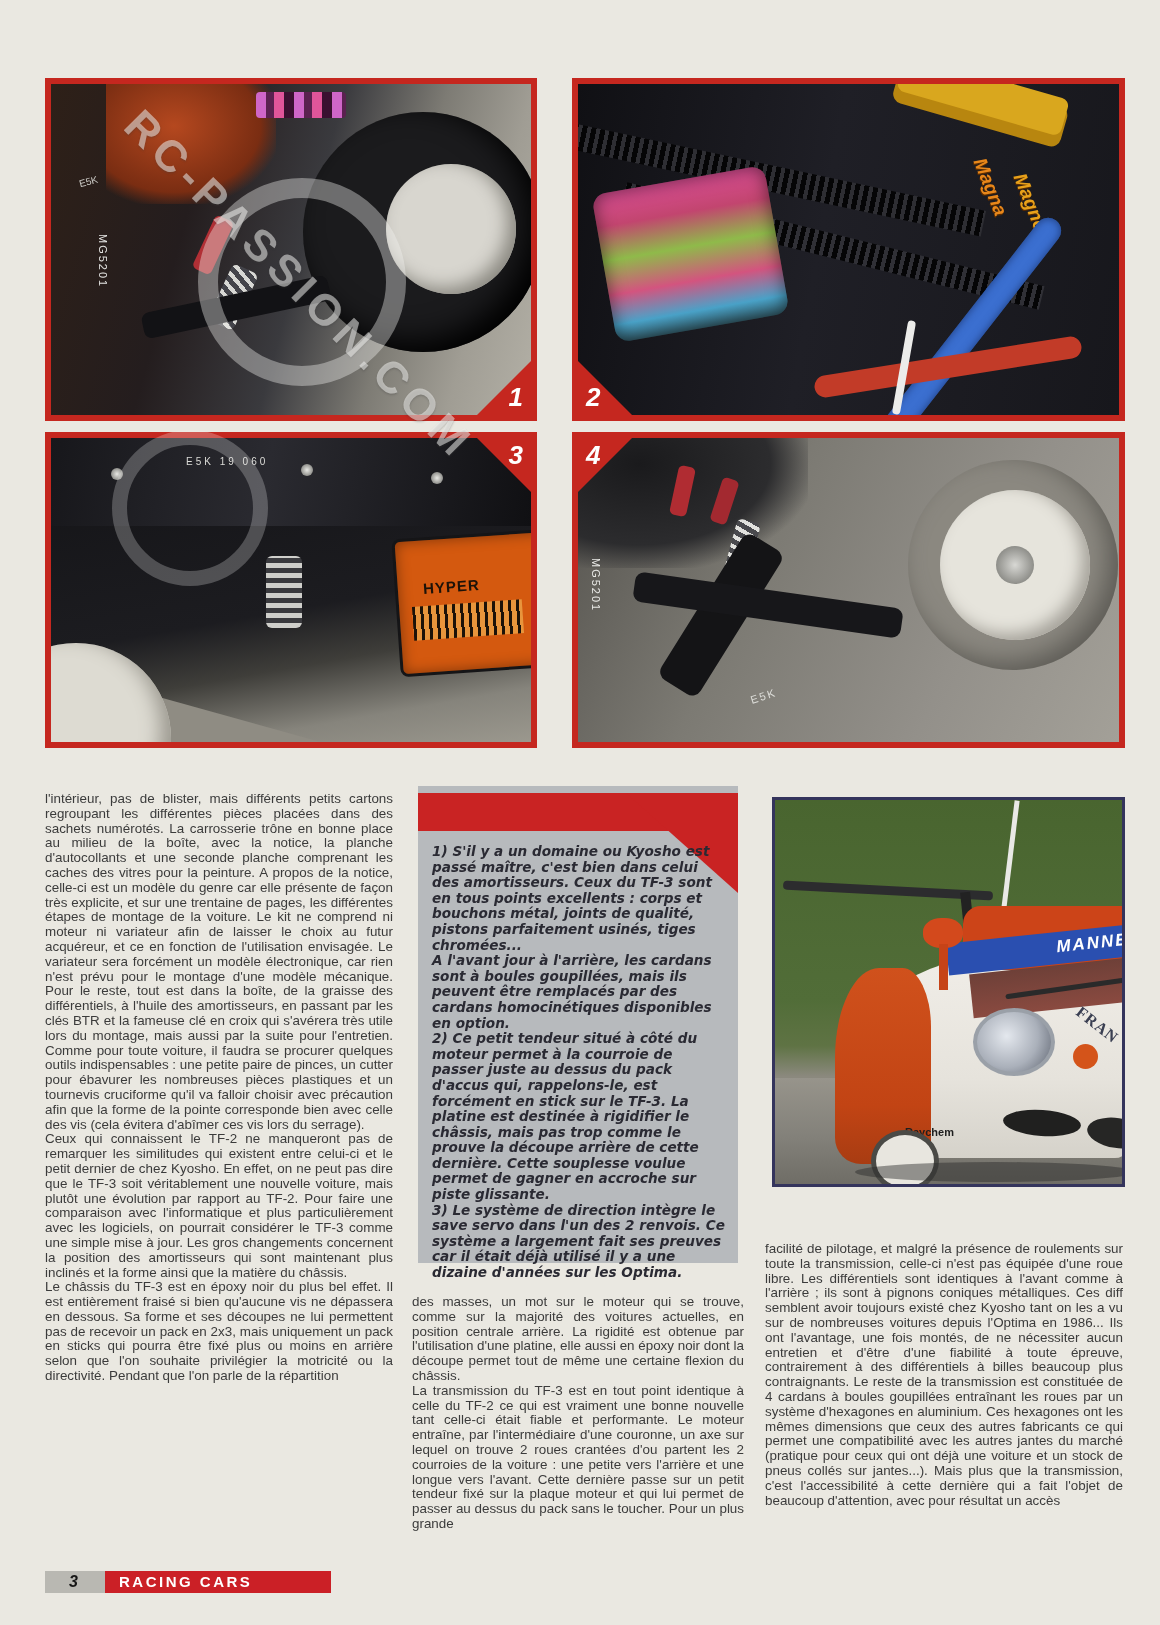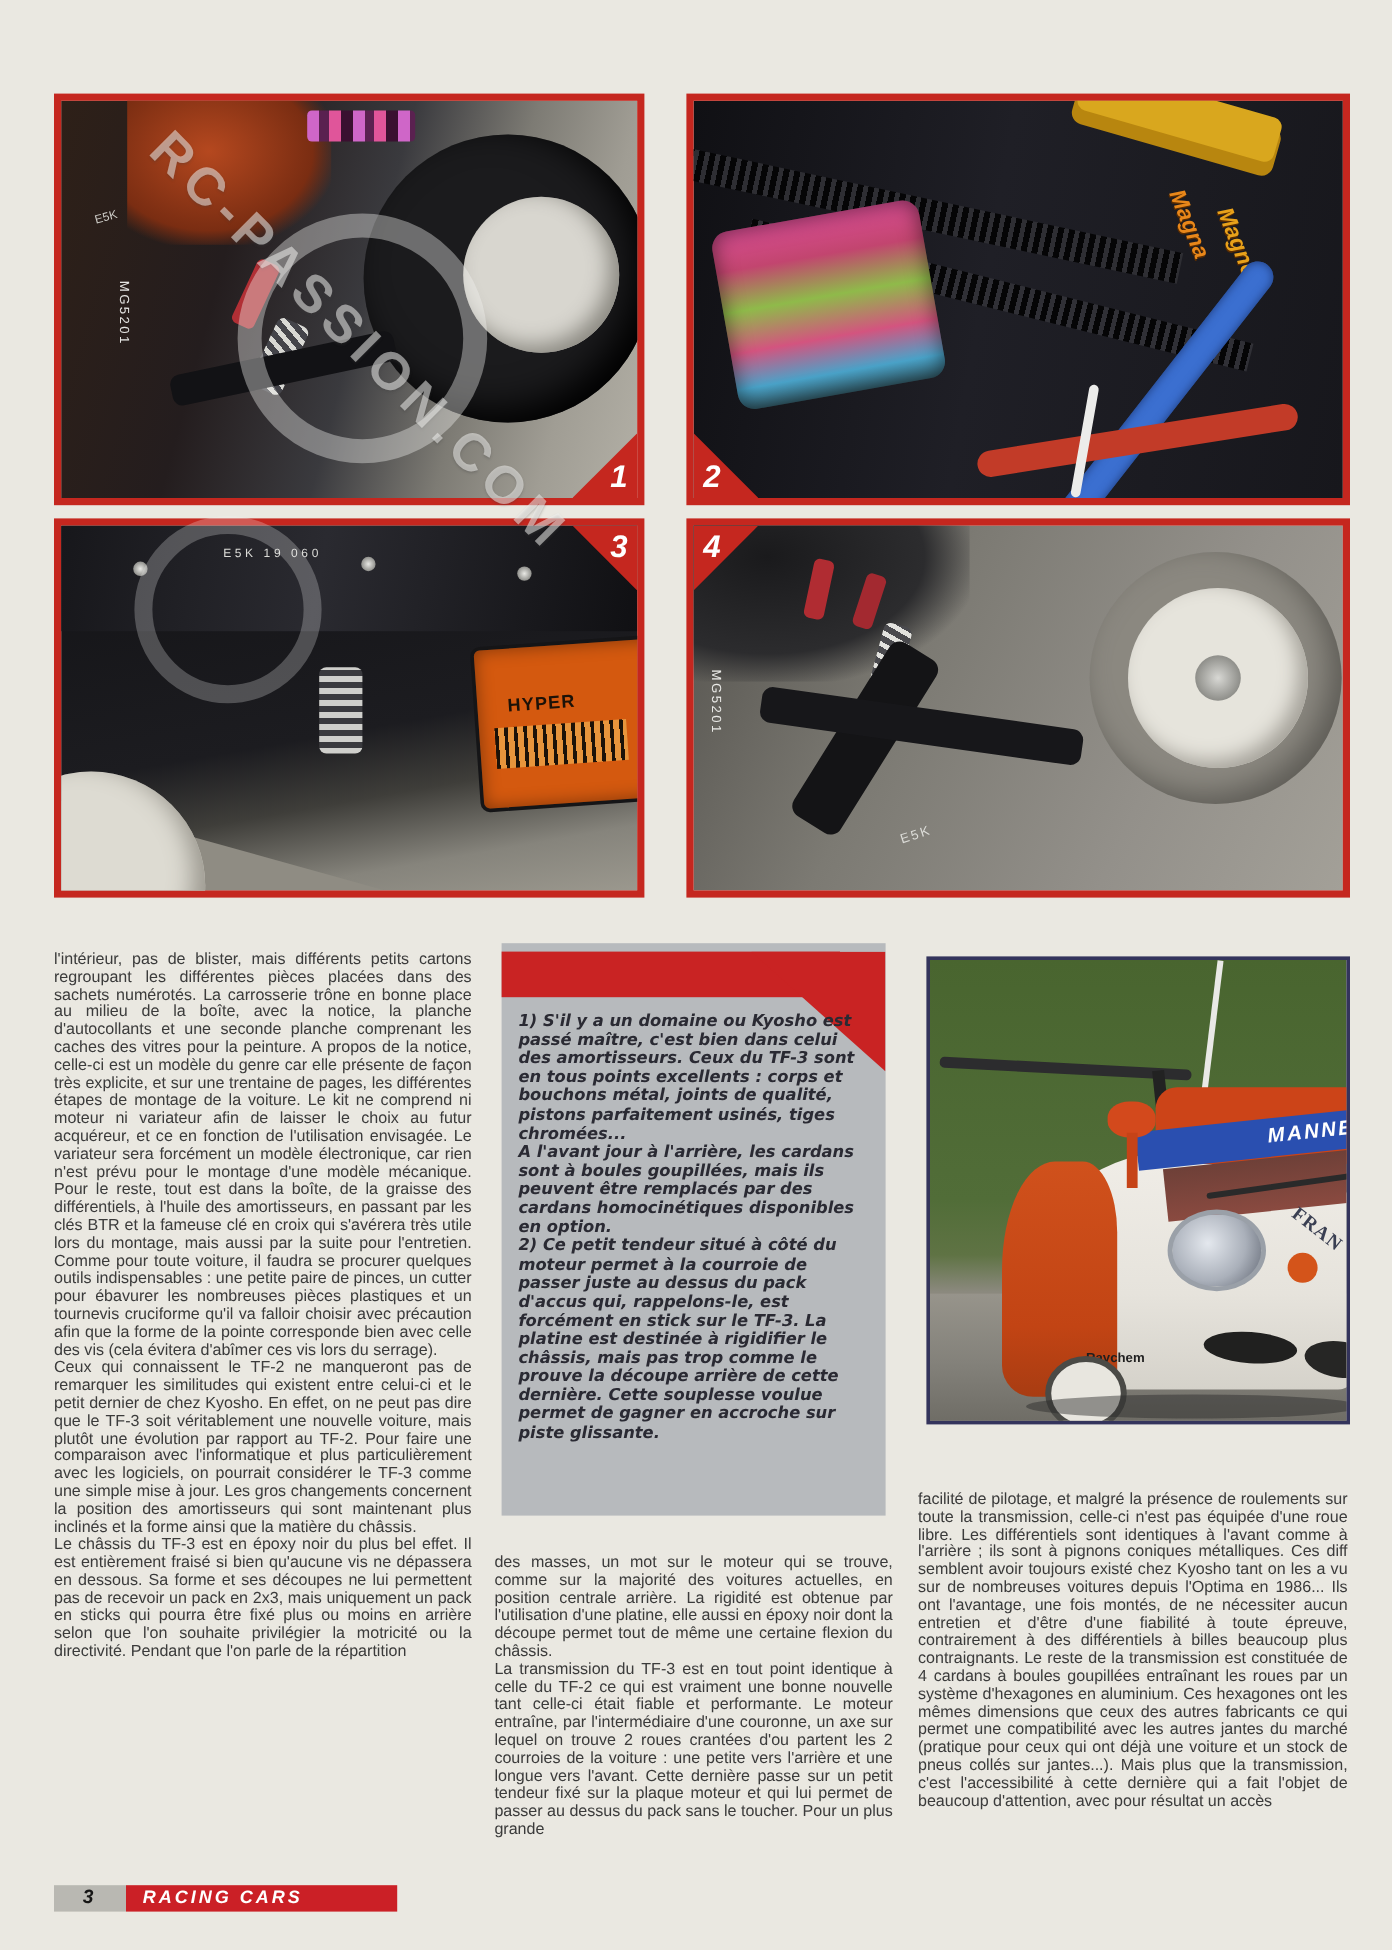--- a/index.html
+++ b/index.html
@@ -50,21 +50,21 @@
       font-family:"DejaVu Sans",sans-serif;font-style:italic;font-weight:bold;
       font-size:13.6px;line-height:15.6px;color:#2a2a33;}
   .legend-body p{margin:0;}
   
   .carphoto{left:772px;top:797px;width:347px;height:384px;border:3px solid #34345c;
             background:linear-gradient(180deg,#49652f 0%,#516d38 52%,#5f7344 64%,#8b897e 72%,#87857b 82%,#75736b 100%);overflow:hidden;}
   
   .foot-num{left:45px;top:1571px;width:60px;height:22px;background:#b9b8b2;color:#161616;
             font-size:16px;font-weight:bold;font-style:italic;text-align:center;line-height:22px;letter-spacing:3px;}
   .foot-logo{left:105px;top:1571px;width:226px;height:22px;background:#cb2026;color:#fff;
-             font-size:15px;font-weight:bold;font-style:italic;letter-spacing:2.5px;line-height:22px;padding-left:14px;box-sizing:border-box;}
+             font-size:15px;font-weight:bold;letter-spacing:2.5px;line-height:22px;padding-left:14px;box-sizing:border-box;}
 </style>
 </head>
 <body>
 
 <div class="page">
 
   <div class="photo ph1" style="background:linear-gradient(105deg,#2e2018 0%,#241d1e 30%,#3a3a3e 52%,#7d7b74 70%,#a09d94 85%,#b3b0a6 100%);">
     <div class="abs" style="left:55px;top:-10px;width:170px;height:130px;background:radial-gradient(ellipse at 40% 40%,#b5481f 0%,#7a2d12 60%,transparent 75%);"></div>
     <div class="abs" style="left:205px;top:8px;width:90px;height:26px;background:repeating-linear-gradient(90deg,#cf66c8 0 10px,#5a2150 10px 18px,#e0559a 18px 28px,#3a1030 28px 38px);border-radius:4px;"></div>
     <div class="abs" style="left:152px;top:132px;width:20px;height:58px;background:#b12f35;border-radius:5px;transform:rotate(25deg);"></div>
@@ -138,20 +138,21 @@
     <p>Le châssis du TF-3 est en époxy noir du plus bel effet. Il est entièrement fraisé si bien qu'aucune vis ne dépassera en dessous. Sa forme et ses découpes ne lui permettent pas de recevoir un pack en 2x3, mais uniquement un pack en sticks qui pourra être fixé plus ou moins en arrière selon que l'on souhaite privilégier la motricité ou la directivité. Pendant que l'on parle de la répartition</p>
   </div>
 
   <div class="abs legendbox">
     <div class="legend-banner"></div>
     <div class="legend-tri"></div>
     <div class="legend-body">
       <p>1) S'il y a un domaine ou Kyosho est passé maître, c'est bien dans celui des amortisseurs. Ceux du TF-3 sont en tous points excellents : corps et bouchons métal, joints de qualité, pistons parfaitement usinés, tiges chromées...</p>
       <p>A l'avant jour à l'arrière, les cardans sont à boules goupillées, mais ils peuvent être remplacés par des cardans homocinétiques disponibles en option.</p>
       <p>2) Ce petit tendeur situé à côté du moteur permet à la courroie de passer juste au dessus du pack d'accus qui, rappelons-le, est forcément en stick sur le TF-3. La platine est destinée à rigidifier le châssis, mais pas trop comme le prouve la découpe arrière de cette dernière. Cette souplesse voulue permet de gagner en accroche sur piste glissante.</p>
+      <p>3) Le système de direction intègre le save servo dans l'un des 2 renvois. Ce système a largement fait ses preuves car il était déjà utilisé il y a une dizaine d'années sur les Optima.</p>
     </div>
   </div>
 
   <div class="abs carphoto">
     <div class="abs" style="left:0;top:278px;width:100%;height:106px;background:linear-gradient(180deg,#97948b 0%,#83817a 55%,#6f6d66 100%);"></div>
     <div class="abs" style="left:8px;top:86px;width:210px;height:9px;background:#2c2c2e;transform:rotate(3deg);border-radius:4px;"></div>
     <div class="abs" style="left:188px;top:92px;width:10px;height:56px;background:#222;transform:rotate(-6deg);"></div>
     <div class="abs" style="left:230px;top:0px;width:5px;height:158px;background:#e9e9e6;transform:rotate(7deg);"></div>
     <div class="abs" style="left:86px;top:158px;width:268px;height:200px;background:linear-gradient(180deg,#f0ede7 0%,#e6e3dc 60%,#d5d2ca 100%);border-radius:48% 30% 14px 14px;"></div>
     <div class="abs" style="left:188px;top:106px;width:170px;height:64px;background:#cc4418;border-radius:18px 10px 0 0;"></div>

